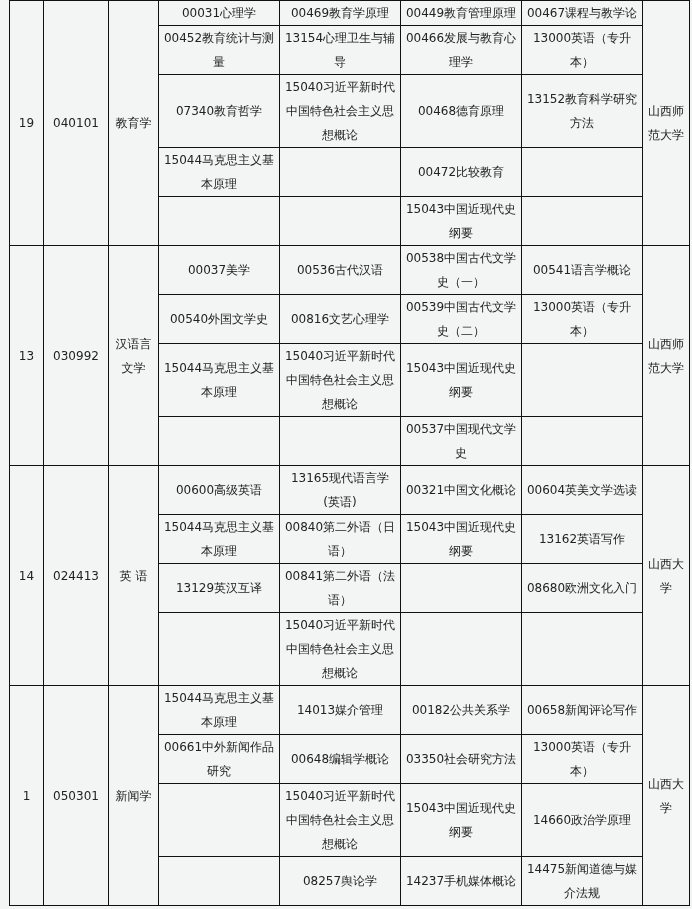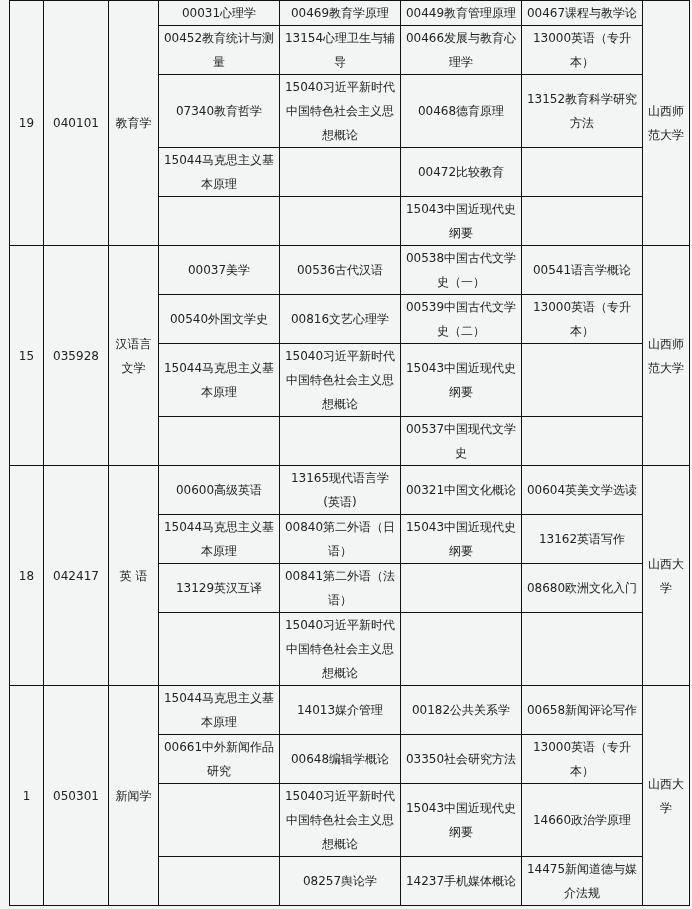--- a/index.html
+++ b/index.html
@@ -76,22 +76,22 @@
       <td></td>
     </tr>
     <tr style="height:49px">
       <td></td>
       <td></td>
       <td>15043中国近现代史纲要</td>
       <td></td>
     </tr>
 
     <tr style="height:49px">
-      <td rowspan="4">15</td>
-      <td rowspan="4">035928</td>
+      <td rowspan="4">13</td>
+      <td rowspan="4">030992</td>
       <td rowspan="4">汉语言文学</td>
       <td>00037美学</td>
       <td>00536古代汉语</td>
       <td>00538中国古代文学史（一）</td>
       <td>00541语言学概论</td>
       <td rowspan="4">山西师范大学</td>
     </tr>
     <tr style="height:49px">
       <td>00540外国文学史</td>
       <td>00816文艺心理学</td>
@@ -105,22 +105,22 @@
       <td></td>
     </tr>
     <tr style="height:49px">
       <td></td>
       <td></td>
       <td>00537中国现代文学史</td>
       <td></td>
     </tr>
 
     <tr style="height:49px">
-      <td rowspan="4">18</td>
-      <td rowspan="4">042417</td>
+      <td rowspan="4">14</td>
+      <td rowspan="4">024413</td>
       <td rowspan="4">英 语</td>
       <td>00600高级英语</td>
       <td>13165现代语言学(英语)</td>
       <td>00321中国文化概论</td>
       <td>00604英美文学选读</td>
       <td rowspan="4">山西大学</td>
     </tr>
     <tr style="height:49px">
       <td>15044马克思主义基本原理</td>
       <td>00840第二外语（日语）</td>

